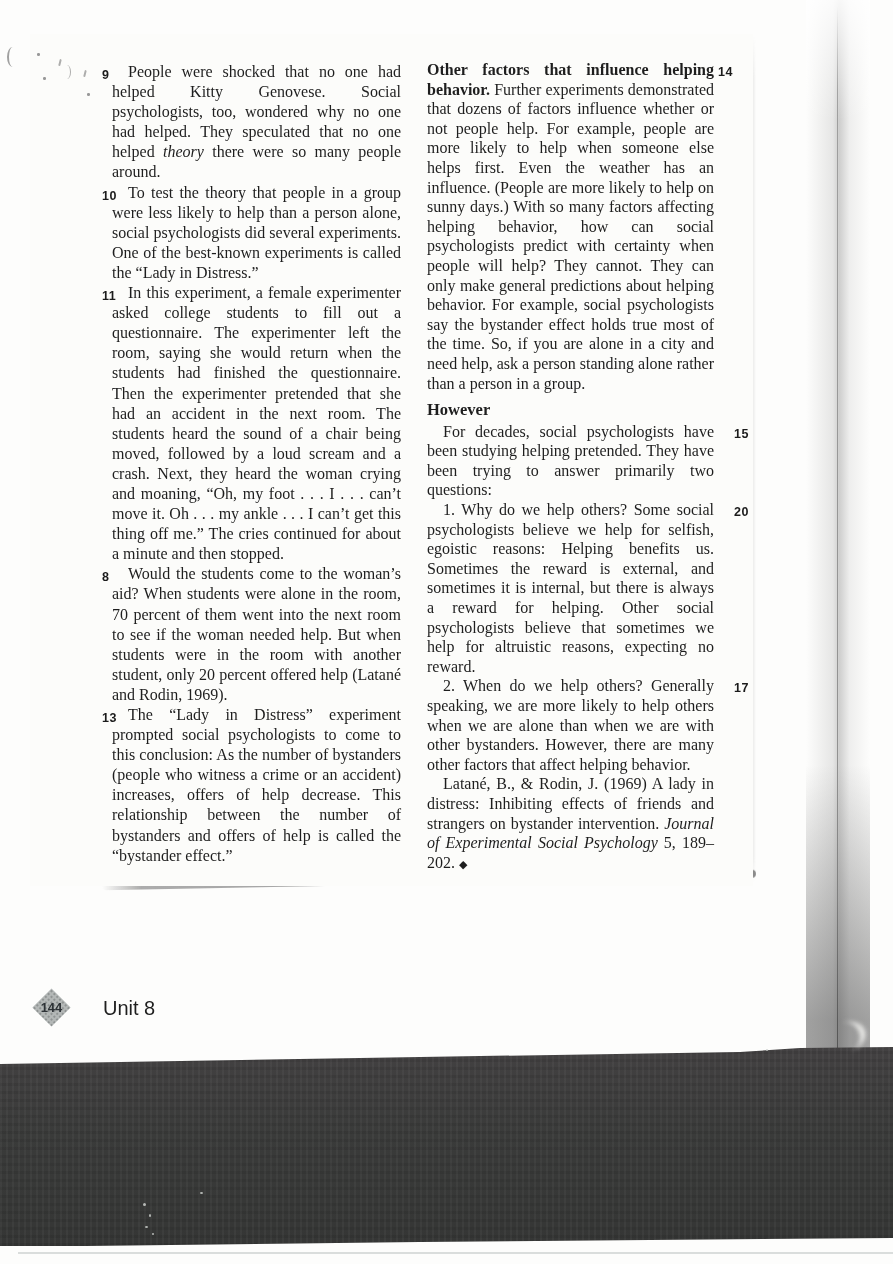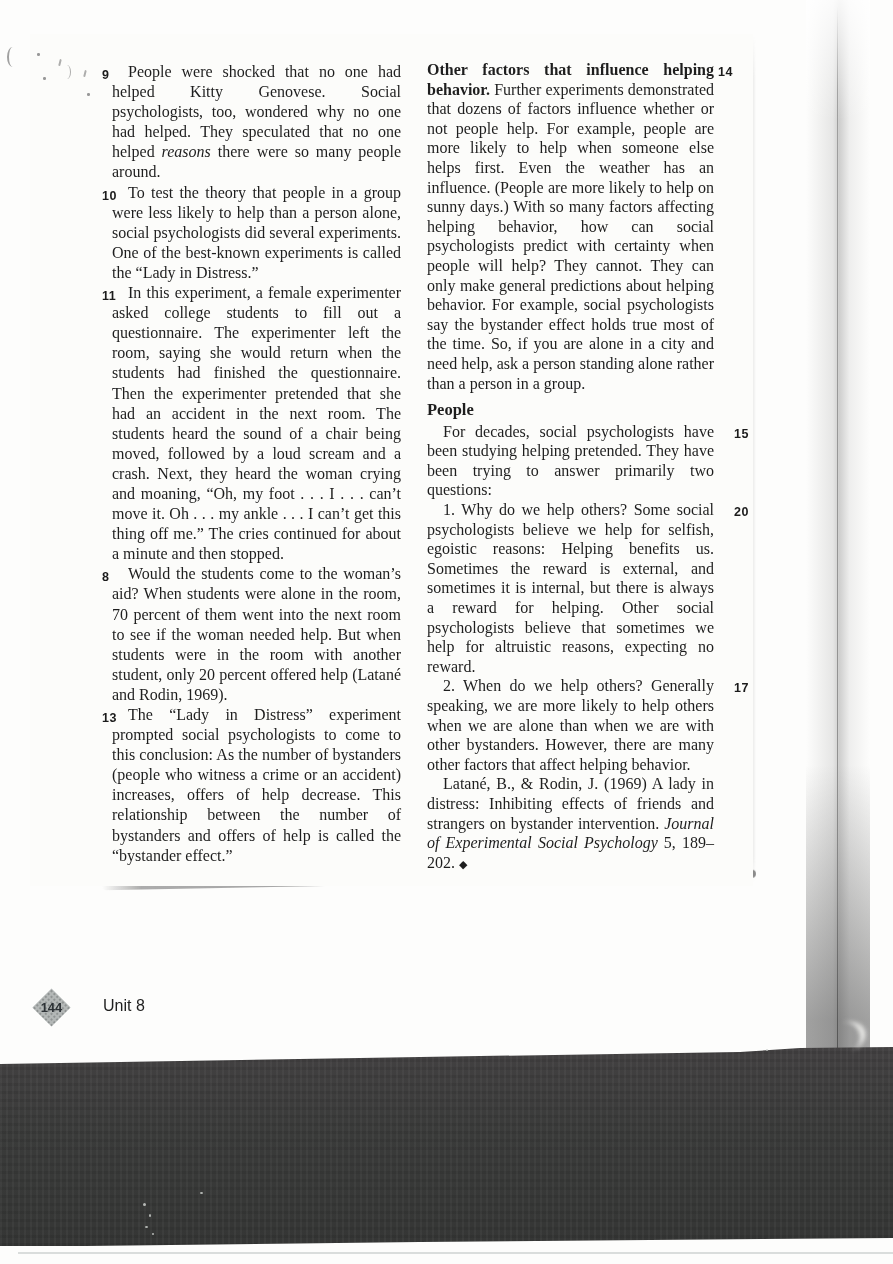--- a/index.html
+++ b/index.html
@@ -60,21 +60,21 @@
   
   .page-badge{position:absolute;left:33px;top:989px;width:37px;height:37px;z-index:8;
     display:flex;align-items:center;justify-content:center;}
   .page-badge .diamond{position:absolute;left:5px;top:5px;width:27px;height:27px;transform:rotate(45deg);
     background-color:#b4b8b7;
     background-image:radial-gradient(rgba(85,90,90,.38) 1px, rgba(0,0,0,0) 1.3px);
     background-size:4px 4px;}
   .page-badge .num{position:relative;z-index:1;font-family:"Liberation Sans", sans-serif;
     font-size:13px;font-weight:700;color:#2d3236;}
   .unit-label{position:absolute;left:103px;top:997px;z-index:8;
-    font-family:"Liberation Sans", sans-serif;font-size:16px;color:#1f1f1f;}
+    font-family:"Liberation Sans", sans-serif;font-size:20px;color:#1f1f1f;}
 </style>
 </head>
 <body>
 
 <div id="screen">
 
   <div class="gutter-band"></div>
   <div class="gutter-line"></div>
 
   <div class="sheet-shadow-right"></div>
@@ -85,21 +85,21 @@
   <div class="mark mk-dot" style="left:37px;top:53px;"></div>
   <div class="mark mk-tick" style="left:59px;top:59px;"></div>
   <div class="mark mk-arc-r" style="left:63px;top:65px;"></div>
   <div class="mark mk-dot" style="left:43px;top:77px;"></div>
   <div class="mark mk-tick" style="left:84px;top:70px;"></div>
   <div class="mark mk-dot" style="left:87px;top:93px;"></div>
 
   <div class="col col-left">
     <p class="para">
       <span class="pnum pnum-l">9</span>
-      <span><span>People were shocked that no one had helped Kitty Genovese. Social psychologists, too, wondered why no one had helped. They speculated that no one helped </span><span class="s-i">reasons</span><span> there were so many people around.</span></span>
+      <span><span>People were shocked that no one had helped Kitty Genovese. Social psychologists, too, wondered why no one had helped. They speculated that no one helped </span><span class="s-i">theory</span><span> there were so many people around.</span></span>
     </p>
     <p class="para">
       <span class="pnum pnum-l">10</span>
       <span><span>To test the theory that people in a group were less likely to help than a person alone, social psychologists did several experiments. One of the best-known experiments is called the “Lady in Distress.”</span></span>
     </p>
     <p class="para">
       <span class="pnum pnum-l">11</span>
       <span><span>In this experiment, a female experimenter asked college students to fill out a questionnaire. The experimenter left the room, saying she would return when the students had finished the questionnaire. Then the experimenter pretended that she had an accident in the next room. The students heard the sound of a chair being moved, followed by a loud scream and a crash. Next, they heard the woman crying and moaning, “Oh, my foot . . . I . . . can’t move it. Oh . . . my ankle . . . I can’t get this thing off me.” The cries continued for about a minute and then stopped.</span></span>
     </p>
     <p class="para">
@@ -110,21 +110,21 @@
       <span class="pnum pnum-l">13</span>
       <span><span>The “Lady in Distress” experiment prompted social psychologists to come to this conclusion: As the number of bystanders (people who witness a crime or an accident) increases, offers of help decrease. This relationship between the number of bystanders and offers of help is called the “bystander effect.”</span></span>
     </p>
   </div>
 
   <div class="col col-right">
     <p class="para noindent">
       <span class="pnum pnum-r">14</span>
       <span><span class="s-b">Other factors that influence helping behavior.</span><span> Further experiments demonstrated that dozens of factors influence whether or not people help. For example, people are more likely to help when someone else helps first. Even the weather has an influence. (People are more likely to help on sunny days.) With so many factors affecting helping behavior, how can social psychologists predict with certainty when people will help? They cannot. They can only make general predictions about helping behavior. For example, social psychologists say the bystander effect holds true most of the time. So, if you are alone in a city and need help, ask a person standing alone rather than a person in a group.</span></span>
     </p>
-    <h3 class="subhead">People</h3>
+    <h3 class="subhead">However</h3>
     <p class="para">
       <span class="pnum pnum-r">15</span>
       <span><span>For decades, social psychologists have been studying helping pretended. They have been trying to answer primarily two questions:</span></span>
     </p>
     <p class="para">
       <span class="pnum pnum-r">20</span>
       <span><span>1. Why do we help others? Some social psychologists believe we help for selfish, egoistic reasons: Helping benefits us. Sometimes the reward is external, and sometimes it is internal, but there is always a reward for helping. Other social psychologists believe that sometimes we help for altruistic reasons, expecting no reward.</span></span>
     </p>
     <p class="para">
       <span class="pnum pnum-r">17</span>

